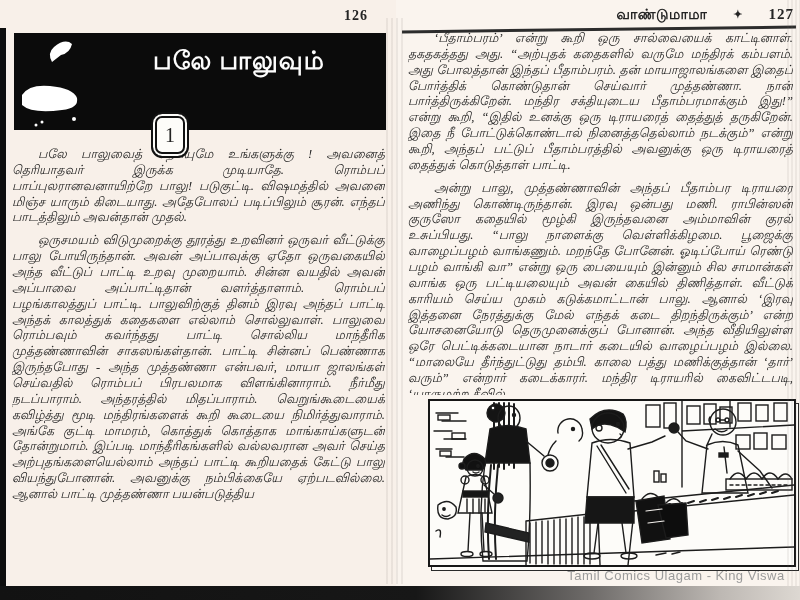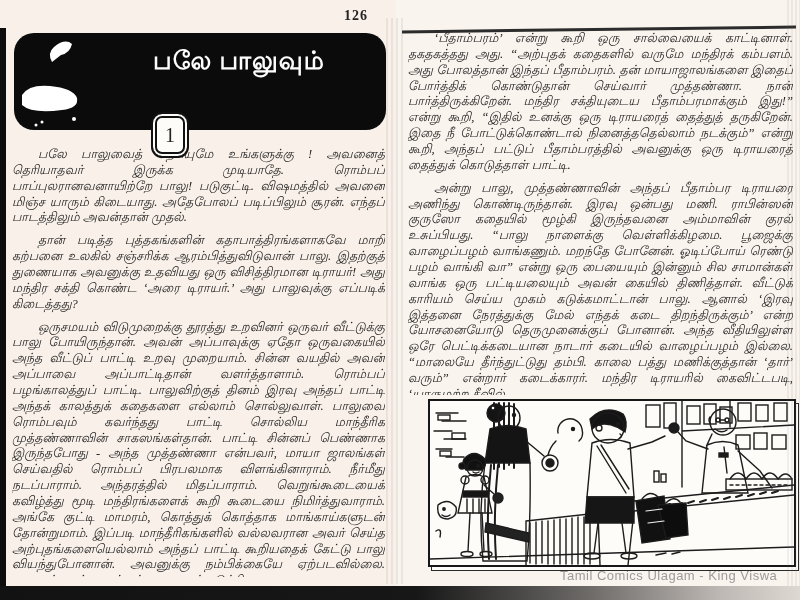--- a/index.html
+++ b/index.html
@@ -14,21 +14,21 @@
   .bottom-band{position:absolute;left:0;top:586px;width:800px;height:14px;
      background:linear-gradient(90deg,#121212 0%,#171717 52%,#6f6c6a 74%,#bdb8b3 90%,#ddd8d2 100%);}
   .spine{position:absolute;left:386px;top:18px;width:18px;height:566px;opacity:.65;
      background:repeating-linear-gradient(90deg,rgba(110,100,95,.16) 0 2px,rgba(0,0,0,0) 2px 5px);}
   .right-edge{position:absolute;left:787px;top:0;width:13px;height:586px;opacity:.5;
      background:repeating-linear-gradient(90deg,rgba(120,110,105,.20) 0 2px,rgba(0,0,0,0) 2px 4px);}
 
   .pageno-left{position:absolute;left:344px;top:8px;font:bold 14px "Liberation Serif",serif;letter-spacing:1px;}
 
   
-  .title-box{position:absolute;left:14px;top:33px;width:372px;height:97px;background:#0b0b0b;border-radius:20px;}
+  .title-box{position:absolute;left:14px;top:33px;width:372px;height:97px;background:#0b0b0b;}
   .title-text{position:absolute;left:86px;top:12px;width:278px;text-align:center;color:#fdfdfd;
       font-weight:bold;line-height:1.3;}
   .title-text .l1{font-size:25px;letter-spacing:1px;}
   .title-text .l2{font-size:26px;letter-spacing:1px;}
   .badge{position:absolute;left:151px;top:112px;width:34px;height:42px;background:#fdfcf9;
       border:2px solid #111;border-radius:11px;box-shadow:inset 0 0 0 2px #fdfcf9, inset 0 0 0 4px #111;
       display:flex;align-items:center;justify-content:center;font:20px "Liberation Serif",serif;z-index:3;}
 
   
   .body-text{position:absolute;text-align:justify;overflow:hidden;font-style:italic;}
@@ -43,21 +43,21 @@
   .runhead .s{font-size:11px;position:relative;top:-1px;}
   .runhead .n{font-size:15px;letter-spacing:1px;}
   .head-rule{position:absolute;left:402px;top:28px;width:394px;height:2.5px;background:#2c2c2c;
       transform:rotate(-0.7deg);}
 
   
   .illus{position:absolute;left:428px;top:399px;width:364px;height:164px;background:#fdfcf9;
       border:2px solid #171717;box-shadow:3px 4px 0 -1px #fdfcf9, 3px 4px 0 0 #2a2a2a;}
   .illus svg{display:block;width:100%;height:100%;}
 
-  .watermark{position:absolute;left:560px;top:568px;width:232px;text-align:left;
+  .watermark{position:absolute;left:560px;top:568px;width:232px;text-align:center;
       font:13px "Liberation Sans",sans-serif;color:#9b9b9b;letter-spacing:.5px;}
 </style>
 </head>
 <body>
 
 <div class="scan">
 
   <div class="page left"></div>
   <div class="page right"></div>
 
@@ -72,24 +72,28 @@
       <circle cx="28" cy="89" r="1.5" fill="#ffffff"></circle>
     </svg>
     <div class="title-text">
       <div class="l1">பலே பாலுவும்</div>
     </div>
   </div>
   <div class="badge">1</div>
 
   <div class="body-text bt-left">
     <p>பலே பாலுவைத் தெரியுமே உங்களுக்கு ! அவனைத் தெரியாதவர் இருக்க முடியாதே. ரொம்பப் பாப்புலரானவனாயிற்றே பாலு! படுகுட்டி. விஷமத்தில் அவனை மிஞ்ச யாரும் கிடையாது. அதேபோலப் படிப்பிலும் சூரன். எந்தப் பாடத்திலும் அவன்தான் முதல்.</p>
-    <p>தான் படித்த புத்தகங்களின் கதாபாத்திரங்களாகவே மாறி கற்பனை உலகில் சஞ்சரிக்க ஆரம்பித்துவிடுவான் பாலு. இதற்குத் துணையாக அவனுக்கு உதவியது ஒரு விசித்திரமான டிராயர்! அது மந்திர சக்தி கொண்ட ‘அரை டிராயர்.’ அது பாலுவுக்கு எப்படிக் கிடைத்தது?</p>
     <p>ஒருசமயம் விடுமுறைக்கு தூரத்து உறவினர் ஒருவர் வீட்டுக்கு பாலு போயிருந்தான். அவன் அப்பாவுக்கு ஏதோ ஒருவகையில் அந்த வீட்டுப் பாட்டி உறவு முறையாம். சின்ன வயதில் அவன் அப்பாவை அப்பாட்டிதான் வளர்த்தாளாம். ரொம்பப் பழங்காலத்துப் பாட்டி. பாலுவிற்குத் தினம் இரவு அந்தப் பாட்டி அந்தக் காலத்துக் கதைகளை எல்லாம் சொல்லுவாள். பாலுவை ரொம்பவும் கவர்ந்தது பாட்டி சொல்லிய மாந்தீரிக முத்தண்ணாவின் சாகஸங்கள்தான். பாட்டி சின்னப் பெண்ணாக இருந்தபோது - அந்த முத்தண்ணா என்பவர், மாயா ஜாலங்கள் செய்வதில் ரொம்பப் பிரபலமாக விளங்கினாராம். நீர்மீது நடப்பாராம். அந்தரத்தில் மிதப்பாராம். வெறுங்கூடையைக் கவிழ்த்து மூடி மந்திரங்களைக் கூறி கூடையை நிமிர்த்துவாராம். அங்கே குட்டி மாமரம், கொத்துக் கொத்தாக மாங்காய்களுடன் தோன்றுமாம். இப்படி மாந்தீரிகங்களில் வல்லவரான அவர் செய்த அற்புதங்களையெல்லாம் அந்தப் பாட்டி கூறியதைக் கேட்டு பாலு வியந்துபோனான். அவனுக்கு நம்பிக்கையே ஏற்படவில்லை. ஆனால் பாட்டி முத்தண்ணா பயன்படுத்திய</p>
   </div>
 
+  <div class="runhead">
+    <span class="t">வாண்டுமாமா</span>
+    <span class="s">✦</span>
+    <span class="n">127</span>
+  </div>
   <div class="head-rule"></div>
 
   <div class="body-text bt-right">
     <p>‘பீதாம்பரம்’ என்று கூறி ஒரு சால்வையைக் காட்டினாள். தகதகத்தது அது. “அற்புதக் கதைகளில் வருமே மந்திரக் கம்பளம். அது போலத்தான் இந்தப் பீதாம்பரம். தன் மாயாஜாலங்களை இதைப் போர்த்திக் கொண்டுதான் செய்வார் முத்தண்ணா. நான் பார்த்திருக்கிறேன். மந்திர சக்தியுடைய பீதாம்பரமாக்கும் இது!” என்று கூறி, “இதில் உனக்கு ஒரு டிராயரைத் தைத்துத் தருகிறேன். இதை நீ போட்டுக்கொண்டால் நினைத்ததெல்லாம் நடக்கும்” என்று கூறி, அந்தப் பட்டுப் பீதாம்பரத்தில் அவனுக்கு ஒரு டிராயரைத் தைத்துக் கொடுத்தாள் பாட்டி.</p>
     <p>அன்று பாலு, முத்தண்ணாவின் அந்தப் பீதாம்பர டிராயரை அணிந்து கொண்டிருந்தான். இரவு ஒன்பது மணி. ராபின்ஸன் குருஸோ கதையில் மூழ்கி இருந்தவனை அம்மாவின் குரல் உசுப்பியது. “பாலு நாளைக்கு வெள்ளிக்கிழமை. பூஜைக்கு வாழைப்பழம் வாங்கணும். மறந்தே போனேன். ஓடிப்போய் ரெண்டு பழம் வாங்கி வா” என்று ஒரு பையையும் இன்னும் சில சாமான்கள் வாங்க ஒரு பட்டியலையும் அவன் கையில் திணித்தாள். வீட்டுக் காரியம் செய்ய முகம் கடுக்கமாட்டான் பாலு. ஆனால் ‘இரவு இத்தனை நேரத்துக்கு மேல் எந்தக் கடை திறந்திருக்கும்’ என்ற யோசனையோடு தெருமுனைக்குப் போனான். அந்த வீதியிலுள்ள ஒரே பெட்டிக்கடையான நாடார் கடையில் வாழைப்பழம் இல்லை. “மாலையே தீர்ந்துட்டுது தம்பி. காலை பத்து மணிக்குத்தான் ‘தார்’ வரும்” என்றார் கடைக்காரர். மந்திர டிராயரில் கைவிட்டபடி, ‘யாருமற்ற தீவில்</p>
   </div>
 
   <div class="illus">
     <svg viewBox="0 0 364 164" preserveAspectRatio="none">
       <g stroke="#1c1c1c" stroke-width="1.4" fill="none" stroke-linecap="round">

